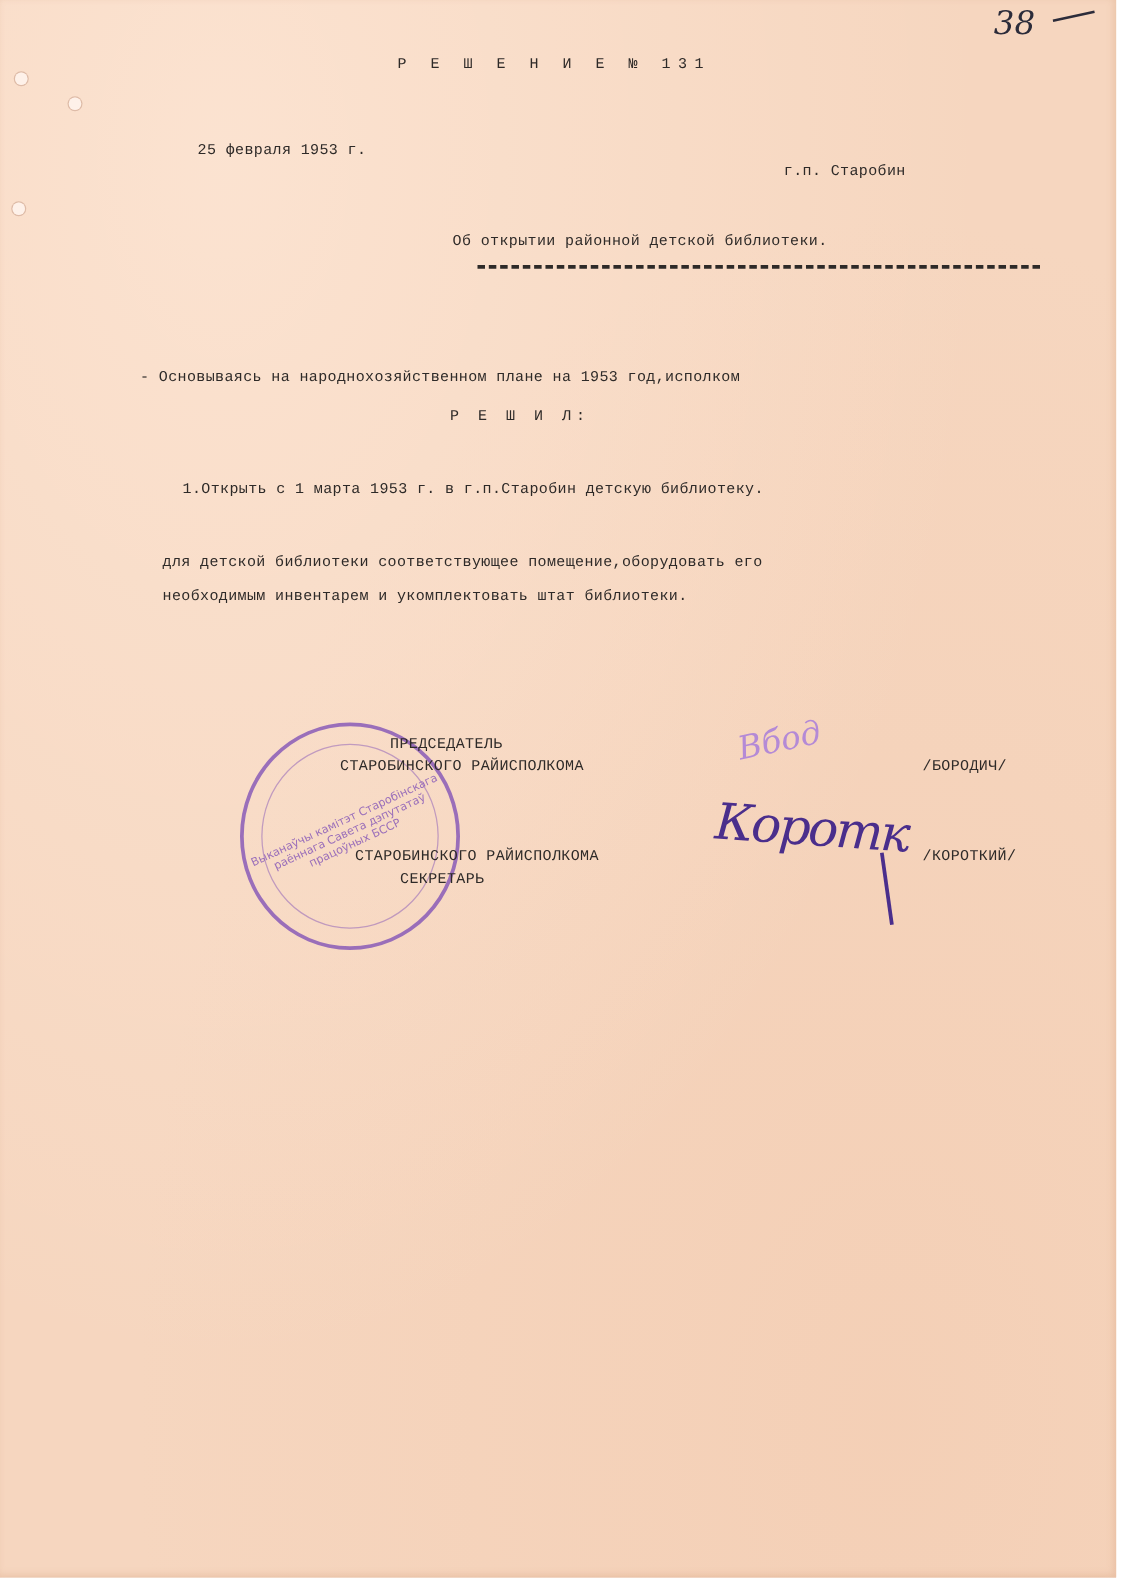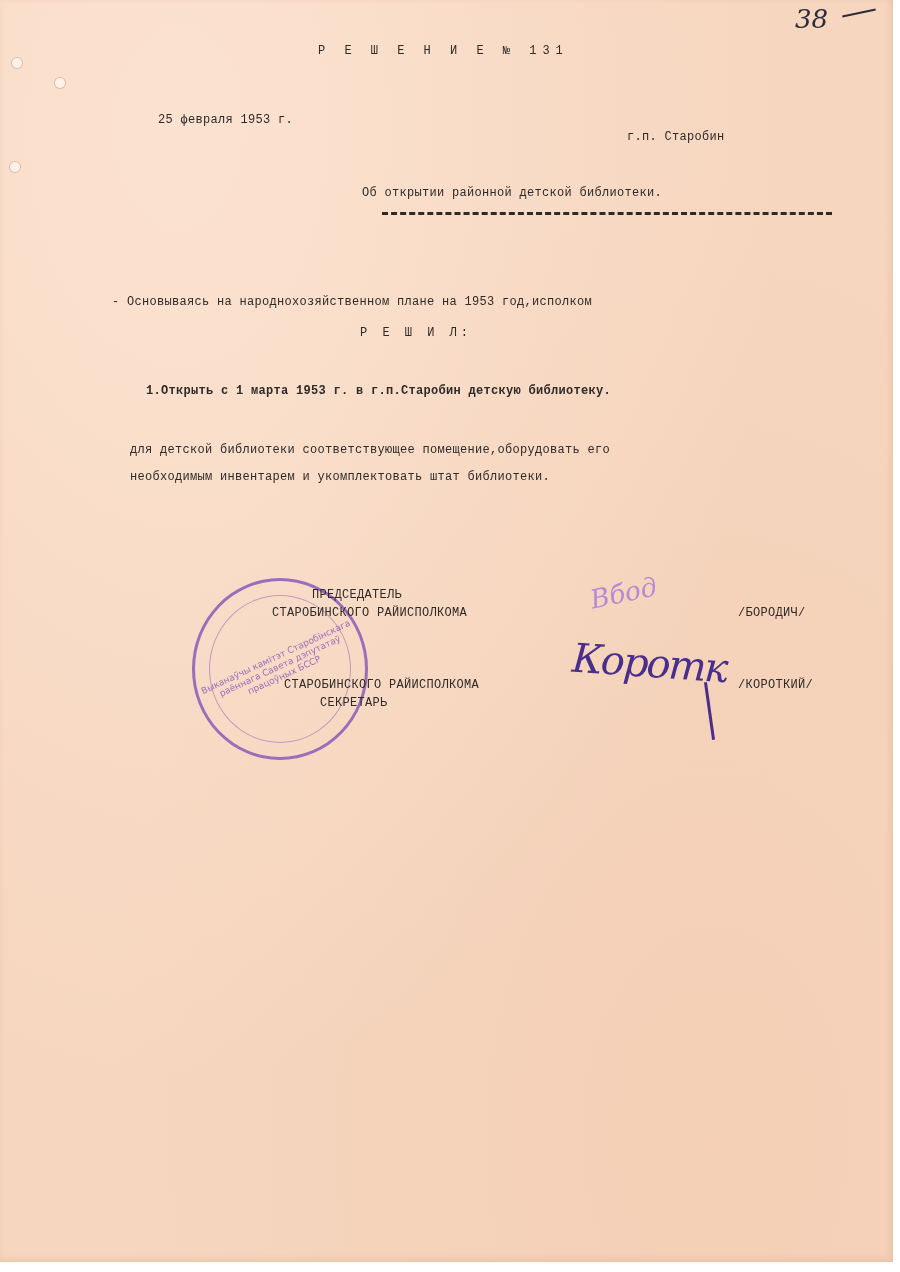--- a/index.html
+++ b/index.html
@@ -64,21 +64,21 @@
   <div class="tx" style="left:158px;top:113px;">25 февраля 1953 г.</div>
   <div class="tx" style="left:627px;top:130px;">г.п. Старобин</div>
 
   <div class="tx" style="left:362px;top:186px;">Об открытии районной детской библиотеки.</div>
   <div class="underline-dash"></div>
 
   <div class="tx" style="left:112px;top:258px;margin-top:37px;">- Основываясь на народнохозяйственном плане на 1953 год,исполком</div>
 
   <div class="tx" style="left:360px;top:326px;letter-spacing:4px;">Р Е Ш И Л:</div>
 
-  <div class="tx" style="left:146px;top:384px;font-weight:bold;">1.Открыть с 1 марта 1953 г. в г.п.Старобин детскую библиотеку.</div>
+  <div class="tx" style="left:146px;top:384px;">1.Открыть с 1 марта 1953 г. в г.п.Старобин детскую библиотеку.</div>
   <div class="tx" style="left:130px;top:470px;">необходимым инвентарем и укомплектовать штат библиотеки.</div>
   <div class="tx" style="left:130px;top:443px;">для детской библиотеки соответствующее помещение,оборудовать его</div>
 
   <div class="stamp">
     <div class="stamp-inner"></div>
     <div class="stamp-text">Выканаўчы камітэт Старобінскага раённага Савета дэпутатаў працоўных БССР</div>
   </div>
 
   <div class="tx" style="left:312px;top:588px;">ПРЕДСЕДАТЕЛЬ</div>
   <div class="tx" style="left:272px;top:606px;">СТАРОБИНСКОГО РАЙИСПОЛКОМА</div>

